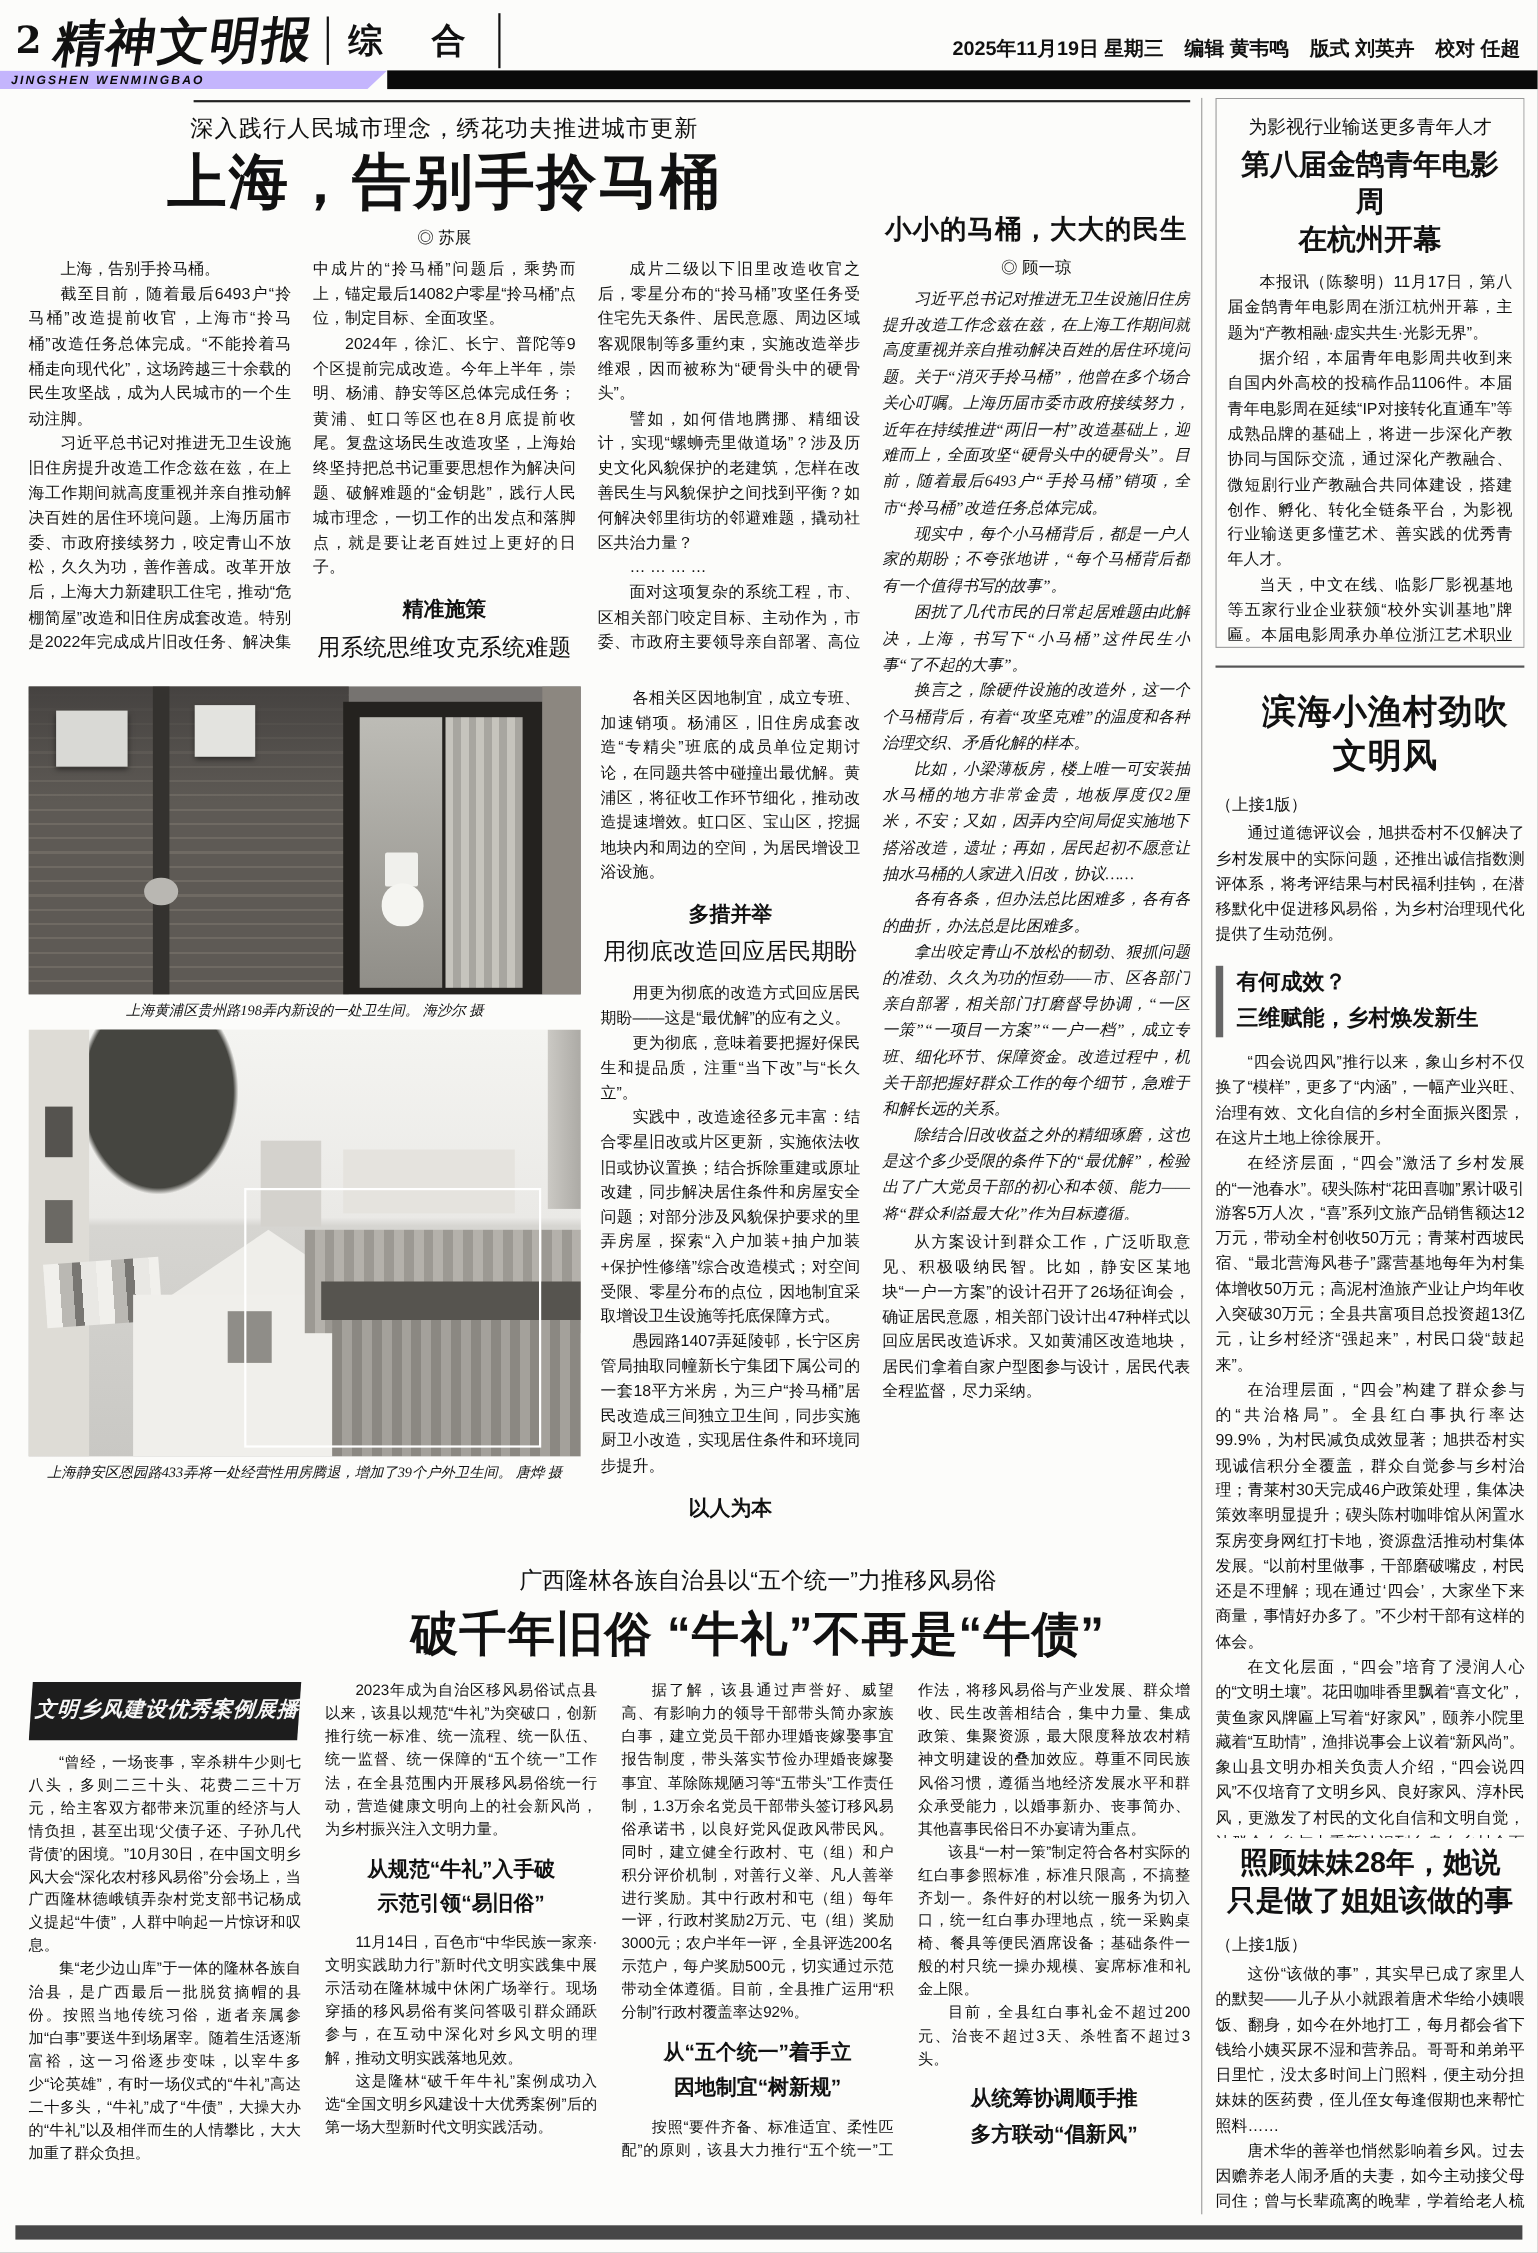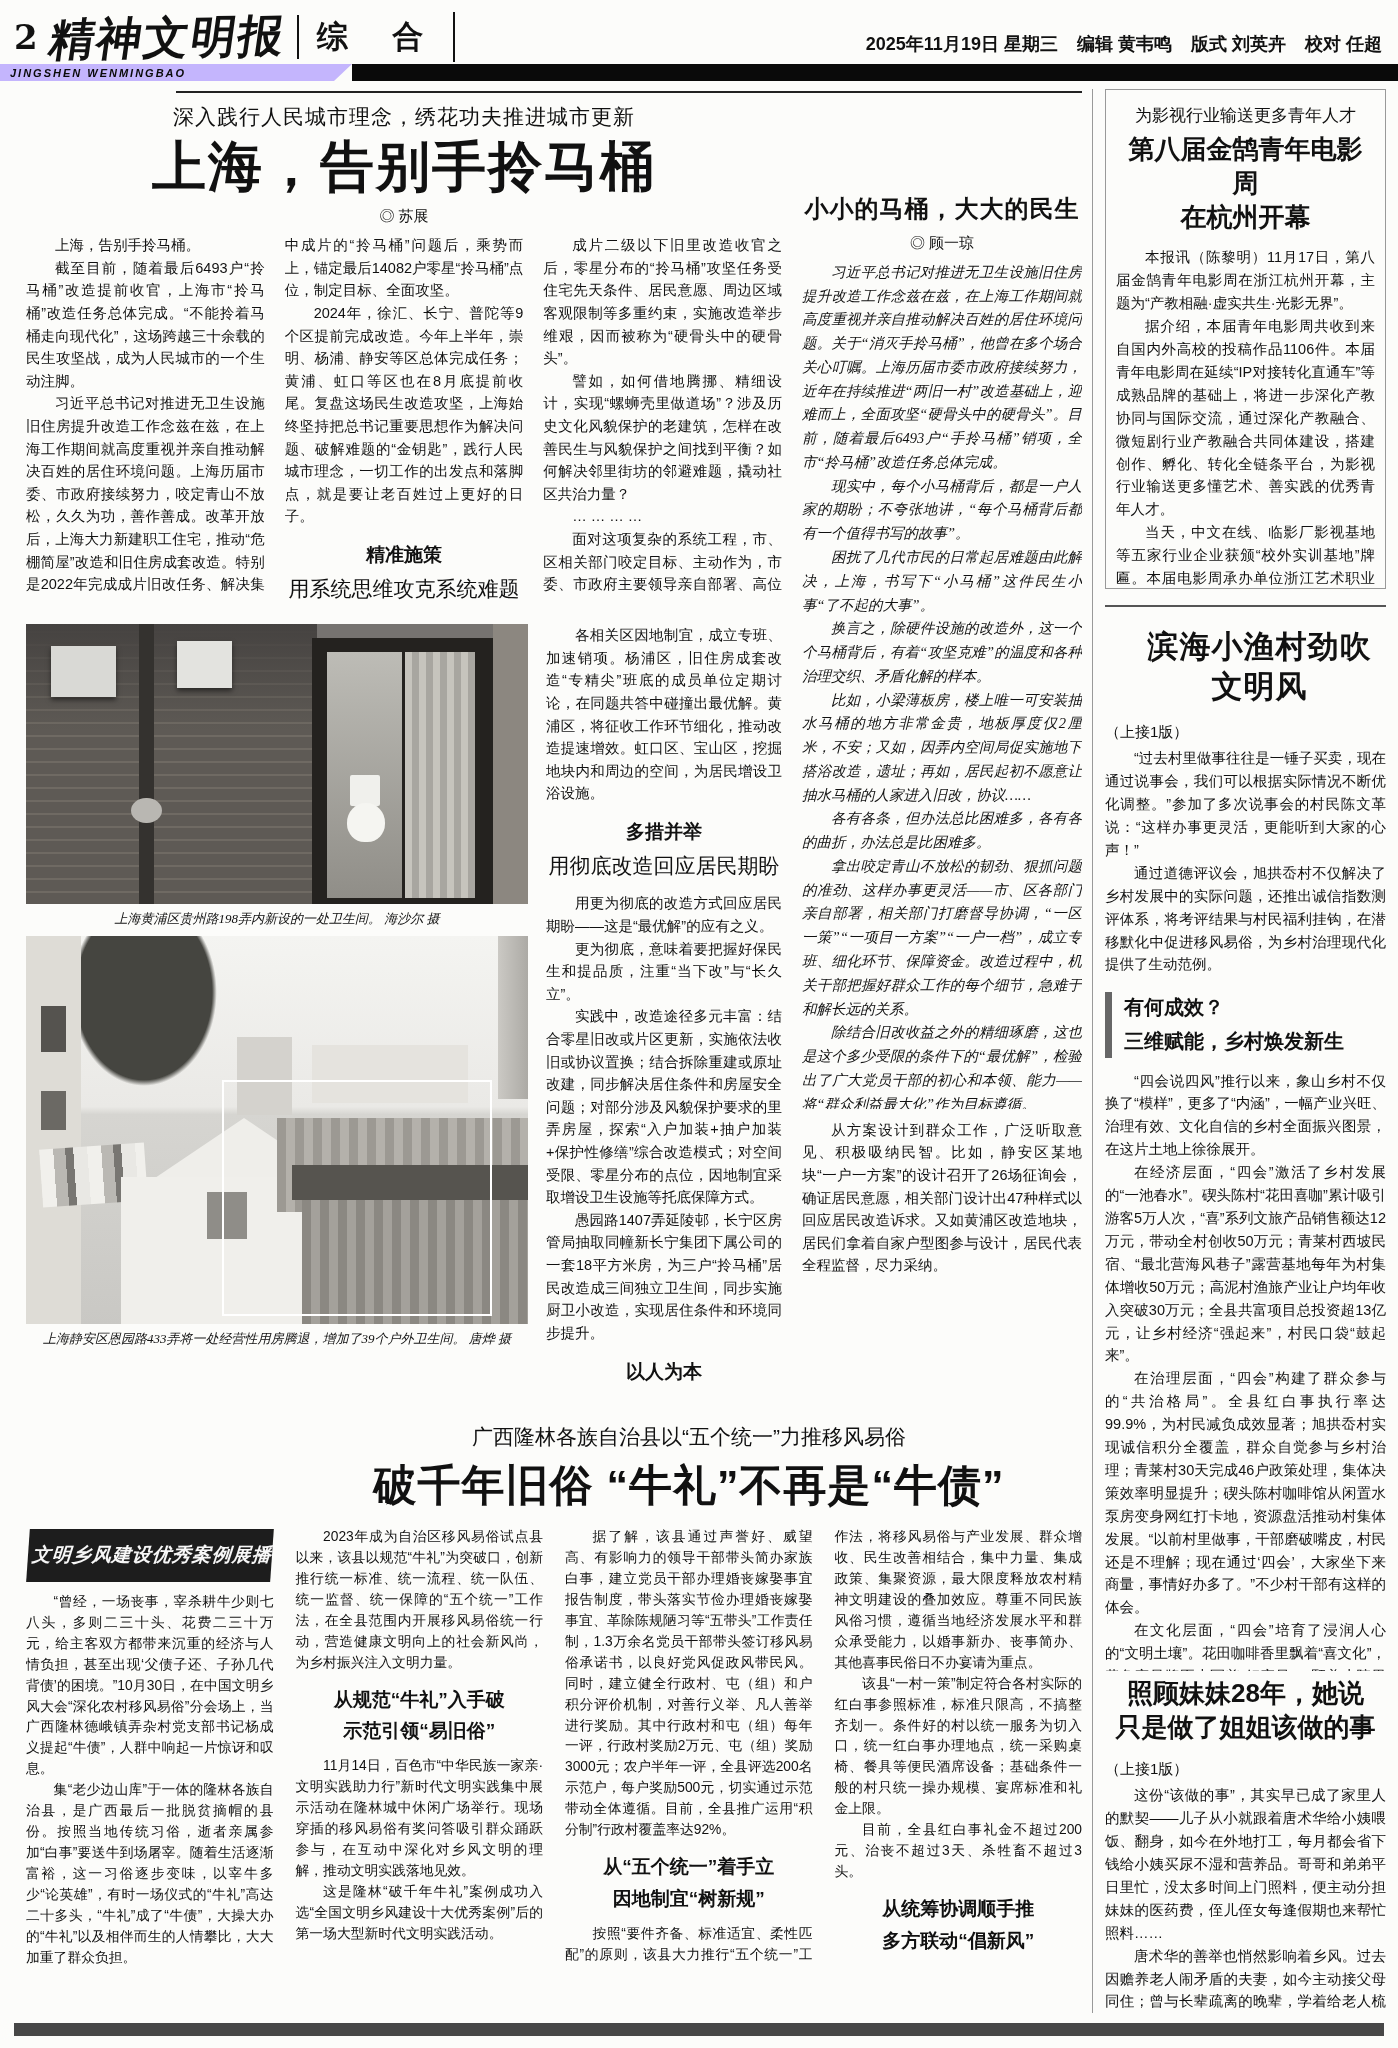--- a/index.html
+++ b/index.html
@@ -231,21 +231,21 @@
         <aside class="tz-right">
           <div class="kai-title">小小的马桶，大大的民生</div>
           <div class="byline">◎ 顾一琼</div>
           <div class="kai-flow">
               <p class="para">习近平总书记对推进无卫生设施旧住房提升改造工作念兹在兹，在上海工作期间就高度重视并亲自推动解决百姓的居住环境问题。关于“消灭手拎马桶”，他曾在多个场合关心叮嘱。上海历届市委市政府接续努力，近年在持续推进“两旧一村”改造基础上，迎难而上，全面攻坚“硬骨头中的硬骨头”。目前，随着最后6493户“手拎马桶”销项，全市“拎马桶”改造任务总体完成。</p>
               <p class="para">现实中，每个小马桶背后，都是一户人家的期盼；不夸张地讲，“每个马桶背后都有一个值得书写的故事”。</p>
               <p class="para">困扰了几代市民的日常起居难题由此解决，上海，书写下“小马桶”这件民生小事“了不起的大事”。</p>
               <p class="para">换言之，除硬件设施的改造外，这一个个马桶背后，有着“攻坚克难”的温度和各种治理交织、矛盾化解的样本。</p>
               <p class="para">比如，小梁薄板房，楼上唯一可安装抽水马桶的地方非常金贵，地板厚度仅2厘米，不安；又如，因弄内空间局促实施地下搭浴改造，遗址；再如，居民起初不愿意让抽水马桶的人家进入旧改，协议……</p>
               <p class="para">各有各条，但办法总比困难多，各有各的曲折，办法总是比困难多。</p>
-              <p class="para">拿出咬定青山不放松的韧劲、狠抓问题的准劲、这样办事更灵活——市、区各部门亲自部署，相关部门打磨督导协调，“一区一策”“一项目一方案”“一户一档”，成立专班、细化环节、保障资金。改造过程中，机关干部把握好群众工作的每个细节，急难于和解长远的关系。</p>
+              <p class="para">拿出咬定青山不放松的韧劲、狠抓问题的准劲、久久为功的恒劲——市、区各部门亲自部署，相关部门打磨督导协调，“一区一策”“一项目一方案”“一户一档”，成立专班、细化环节、保障资金。改造过程中，机关干部把握好群众工作的每个细节，急难于和解长远的关系。</p>
               <p class="para">除结合旧改收益之外的精细琢磨，这也是这个多少受限的条件下的“最优解”，检验出了广大党员干部的初心和本领、能力——将“群众利益最大化”作为目标遵循。</p>
             </div>
           <div class="sans-tail">
               <p class="para">从方案设计到群众工作，广泛听取意见、积极吸纳民智。比如，静安区某地块“一户一方案”的设计召开了26场征询会，确证居民意愿，相关部门设计出47种样式以回应居民改造诉求。又如黄浦区改造地块，居民们拿着自家户型图参与设计，居民代表全程监督，尽力采纳。</p>
             </div>
         </aside>
       </div>
 
       <div class="bottom-art">
         <div class="ba-head">
@@ -292,21 +292,20 @@
             <p class="para">当天，中文在线、临影厂影视基地等五家行业企业获颁“校外实训基地”牌匾。本届电影周承办单位浙江艺术职业学院相关负责人说，实训基地的建设将为青年电影人提供专业的实践平台和丰富的产业资源，实现人才培养与岗位需求无缝对接。</p>
           </div>
       </div>
 
       <div class="r-rule"></div>
 
       <div class="r-art2">
         <div class="r-title">滨海小渔村劲吹文明风</div>
         <div class="r-flow">
             <p class="note">（上接1版）</p>
-            <p class="para">“过去村里做事往往是一锤子买卖，现在通过说事会，我们可以根据实际情况不断优化调整。”参加了多次说事会的村民陈文革说：“这样办事更灵活，更能听到大家的心声！”</p>
             <p class="para">通过道德评议会，旭拱岙村不仅解决了乡村发展中的实际问题，还推出诚信指数测评体系，将考评结果与村民福利挂钩，在潜移默化中促进移风易俗，为乡村治理现代化提供了生动范例。</p>
             <div class="subhead barred">
               <div class="sub1">有何成效？</div>
               <div class="sub2">三维赋能，乡村焕发新生</div>
             </div>
             <p class="para">“四会说四风”推行以来，象山乡村不仅换了“模样”，更多了“内涵”，一幅产业兴旺、治理有效、文化自信的乡村全面振兴图景，在这片土地上徐徐展开。</p>
             <p class="para">在经济层面，“四会”激活了乡村发展的“一池春水”。碶头陈村“花田喜咖”累计吸引游客5万人次，“喜”系列文旅产品销售额达12万元，带动全村创收50万元；青莱村西坡民宿、“最北营海风巷子”露营基地每年为村集体增收50万元；高泥村渔旅产业让户均年收入突破30万元；全县共富项目总投资超13亿元，让乡村经济“强起来”，村民口袋“鼓起来”。</p>
             <p class="para">在治理层面，“四会”构建了群众参与的“共治格局”。全县红白事执行率达99.9%，为村民减负成效显著；旭拱岙村实现诚信积分全覆盖，群众自觉参与乡村治理；青莱村30天完成46户政策处理，集体决策效率明显提升；碶头陈村咖啡馆从闲置水泵房变身网红打卡地，资源盘活推动村集体发展。“以前村里做事，干部磨破嘴皮，村民还是不理解；现在通过‘四会’，大家坐下来商量，事情好办多了。”不少村干部有这样的体会。</p>
             <p class="para">在文化层面，“四会”培育了浸润人心的“文明土壤”。花田咖啡香里飘着“喜文化”，黄鱼家风牌匾上写着“好家风”，颐养小院里藏着“互助情”，渔排说事会上议着“新风尚”。象山县文明办相关负责人介绍，“四会说四风”不仅培育了文明乡风、良好家风、淳朴民风，更激发了村民的文化自信和文明自觉，让群众在参与中重新认识到自身在乡村全面振兴中的价值。</p>
           </div>

